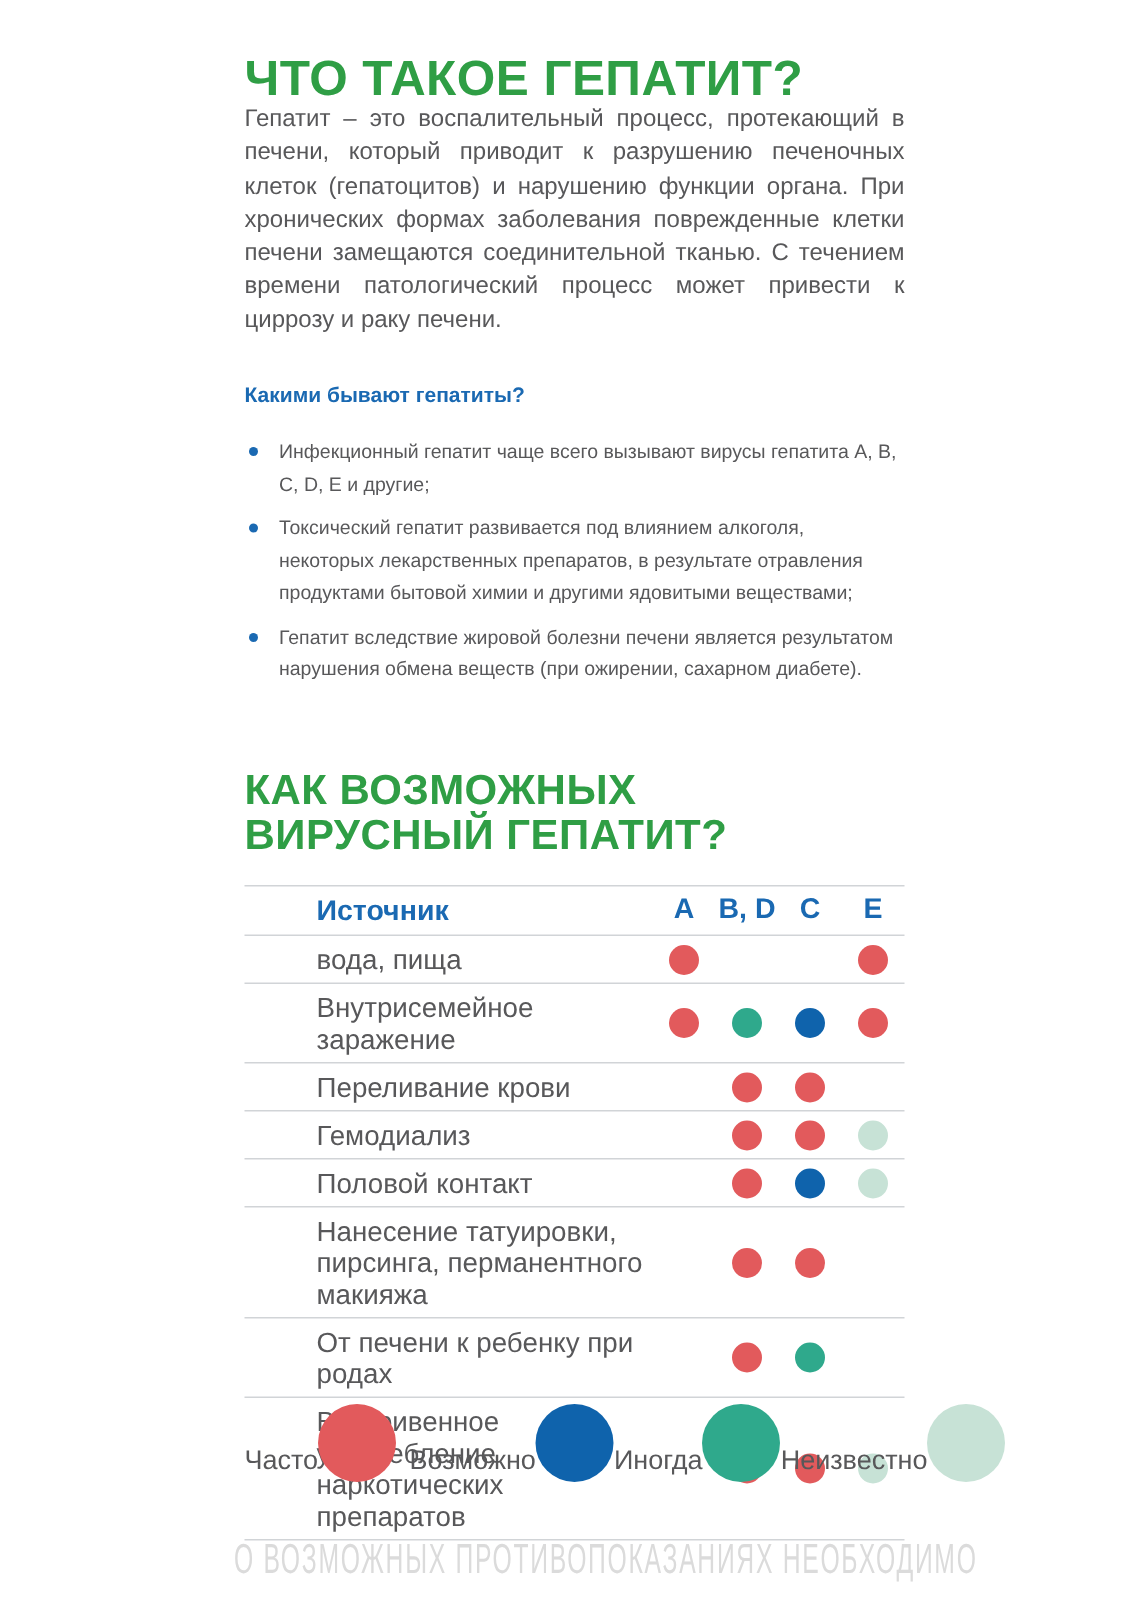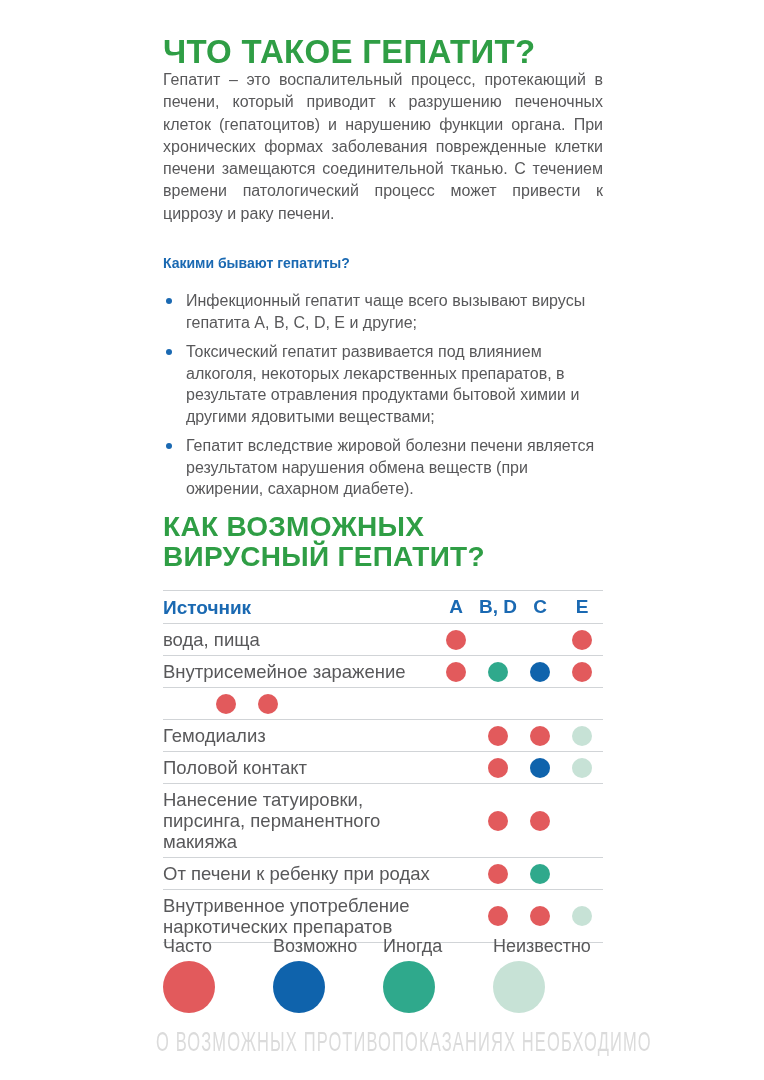--- a/index.html
+++ b/index.html
@@ -60,21 +60,21 @@
     left: 0;
     width: 100%;
     margin: 0;
     padding: 0;
     list-style: none;
   }
   .bullets li {
     position: relative;
     padding-left: 23px;
     margin-bottom: 8px;
-    font-size: 16px;
+    font-size: 13px;
     line-height: 21.5px;
     color: var(--body-text);
   }
   .bullet-icon {
     position: absolute;
     left: 3px;
     top: 8px;
     width: 6px;
     height: 6px;
     border-radius: 50%;
@@ -105,20 +105,21 @@
     min-height: 32px;
     padding: 5px 0;
     border-bottom: 1px solid var(--rule);
   }
   .tlabel {
     flex: 1 1 auto;
     font-size: 18.5px;
     line-height: 21px;
     color: var(--body-text);
     padding-right: 4px;
+    margin-left: 48px;
   }
   .tlabel.source {
     font-weight: 700;
     color: var(--heading-blue);
     font-size: 19px;
   }
   .tcell {
     flex: 0 0 42px;
     width: 42px;
     display: flex;
@@ -144,22 +145,22 @@
   .legend {
     position: absolute;
     top: 936px;
     left: 0;
     width: 440px;
     display: flex;
   }
   .legend-item {
     flex: 0 0 110px;
     display: flex;
-    flex-direction: column;
-    align-items: flex-start;
+    flex-direction: row;
+    align-items: flex-end;
   }
   .legend-label {
     font-size: 18px;
     color: var(--body-text);
     margin-bottom: 4px;
   }
   .legend-circle {
     width: 52px;
     height: 52px;
     border-radius: 50%;
@@ -241,20 +242,21 @@
           </div>
         <div class="tcell">
             <span class="dot fill" data-level="possible"></span>
           </div>
         <div class="tcell">
             <span class="dot fill" data-level="often"></span>
           </div>
       </div>
 
       <div class="trow">
+        <div class="tlabel">Переливание крови</div>
         <div class="tcell"></div>
         <div class="tcell">
             <span class="dot fill" data-level="often"></span>
           </div>
         <div class="tcell">
             <span class="dot fill" data-level="often"></span>
           </div>
         <div class="tcell"></div>
       </div>
 

